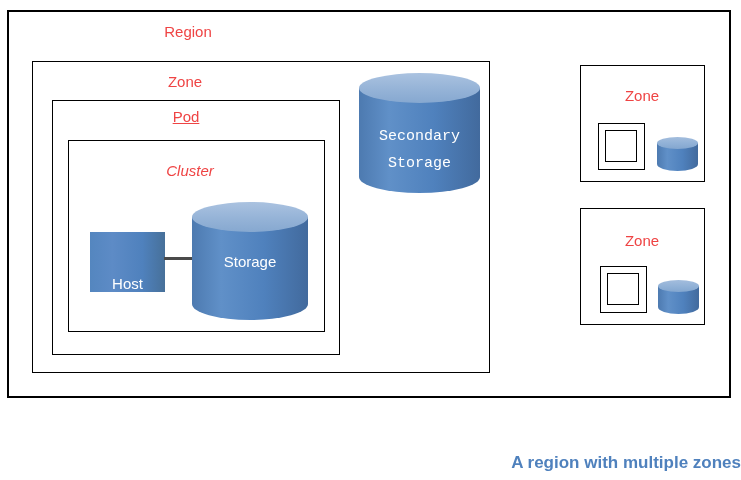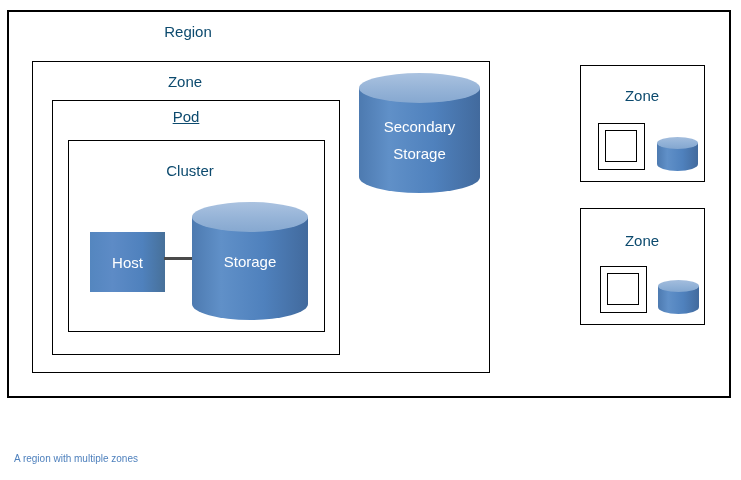--- a/index.html
+++ b/index.html
@@ -7,26 +7,26 @@
     position:relative;
     width:741px; height:480px;
     background:#ffffff;
     font-family:"Liberation Sans", sans-serif;
     overflow:hidden;
   }
   .box { position:absolute; border:1.5px solid #000; background:transparent; box-sizing:border-box; }
   .box.thick { border-width:2px; }
   .lbl {
     position:absolute; text-align:center;
-    font-size:15px; color:#0c4a6e; line-height:17px;
+    font-size:15px; color:#ef4444; line-height:17px;
     white-space:nowrap;
   }
   .fillrect {
     position:absolute; background:linear-gradient(90deg,#5486bf 0%,#5d8bc6 30%,#4f81bd 70%,#477099 100%);
-    display:flex; align-items:center; justify-content:center;
+    display:flex; align-items:flex-end; justify-content:center;
     color:#ffffff; font-size:15px;
   }
   .connector { position:absolute; background:#4a4a4a; }
   .cylinder { position:absolute; }
   .cyl-top {
     position:absolute; top:0; left:0; right:0; height:30px;
     border-radius:50%;
     background:linear-gradient(180deg,#aac2e0 0%, #95b3d7 55%, #86a8d0 100%);
     z-index:2;
   }
@@ -39,58 +39,58 @@
   .cyl-label {
     position:absolute; left:0; right:0; z-index:3;
     text-align:center; color:#ffffff;
     font-size:15px; line-height:27px;
   }
   .cylinder.small .cyl-top { height:12px; background:linear-gradient(180deg,#a3bddd 0%, #8fb0d6 60%, #83a6cf 100%); }
   .cylinder.small .cyl-body { top:6px; border-radius:0 0 50% 50% / 0 0 7px 7px; }
   .sq { position:absolute; border:1.5px solid #000; background:#ffffff; box-sizing:border-box; }
   .caption {
     position:absolute; left:14px; right:0; top:453px;
-    text-align:left; font-size:10px; font-weight:normal; color:#4f81bd;
+    text-align:right; font-size:17px; font-weight:bold; color:#4f81bd;
   }
 </style>
 </head>
 <body>
 
 <div id="canvas">
 
   <div class="box thick" style="left:7px; top:10px; width:724px; height:388px;"></div>
   <div class="lbl" style="left:128px; top:23px; width:120px;">Region</div>
 
   <div class="box" style="left:32px; top:61px; width:458px; height:312px;"></div>
   <div class="lbl" style="left:125px; top:73px; width:120px;">Zone</div>
 
   <div class="box" style="left:52px; top:100px; width:288px; height:255px;"></div>
   <div class="lbl" style="left:126px; top:108px; width:120px;text-decoration:underline;">Pod</div>
 
   <div class="box" style="left:68px; top:140px; width:257px; height:192px;"></div>
-  <div class="lbl" style="left:130px; top:162px; width:120px;">Cluster</div>
+  <div class="lbl" style="left:130px; top:162px; width:120px;font-style:italic;">Cluster</div>
 
   <div class="fillrect" style="left:90px; top:232px; width:75px; height:60px;">
     <span>Host</span>
   </div>
 
   <div class="connector" style="left:164px; top:257px; width:30px; height:3px;"></div>
 
   <div class="cylinder" style="left:192px; top:202px; width:116px; height:118px;">
     <div class="cyl-top"></div>
     <div class="cyl-body"></div>
     <div class="cyl-label" style="top:46px;">
       <div>Storage</div>
     </div>
   </div>
 
   <div class="cylinder" style="left:359px; top:73px; width:121px; height:120px;">
     <div class="cyl-top"></div>
     <div class="cyl-body"></div>
-    <div class="cyl-label" style="top:40px;">
+    <div class="cyl-label" style="top:50px;font-family:Liberation Mono, monospace;">
       <div>Secondary</div>
       <div>Storage</div>
     </div>
   </div>
 
   <div class="box" style="left:580px; top:65px; width:125px; height:117px;">
     <div class="lbl" style="left:0; top:21px; width:122px;">Zone</div>
     <div class="sq" style="left:17px; top:57px; width:47px; height:47px;">
       <div class="sq" style="left:6px; top:6px; width:32px; height:32px;"></div>
     </div>

